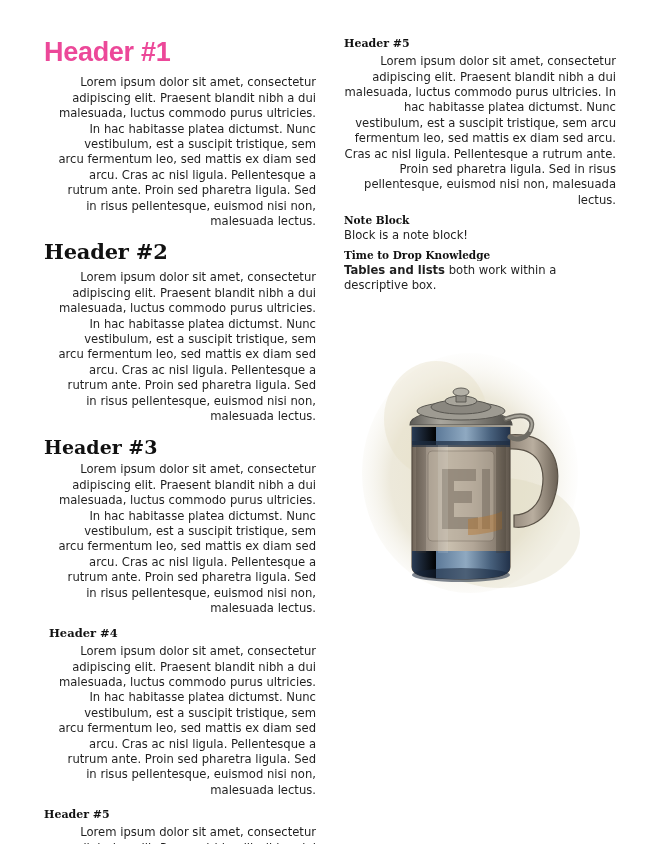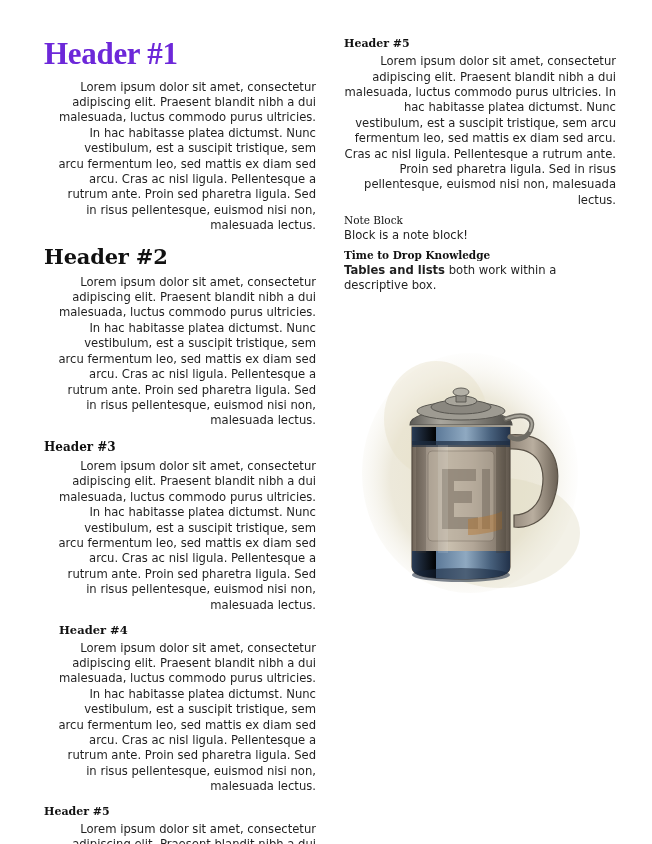--- a/index.html
+++ b/index.html
@@ -25,51 +25,51 @@
     display: flex;
     gap: 28px;
     align-items: flex-start;
   }
   .col {
     width: 272px;
     flex: 0 0 272px;
   }
   
   h1.h1 {
-    font-family: Liberation Serif, serif;
-    font-size: 31px;
+    font-family: Liberation Sans, sans-serif;
+    font-size: 27px;
     font-weight: 700;
     line-height: 1.05;
     margin: 0 0 9px 0;
     letter-spacing: -0.3px;
-    color: #6d28d9;
+    color: #ec4899;
   }
   h2.h2 {
     font-family: "DejaVu Serif", serif;
     font-size: 21px;
     font-weight: 700;
     line-height: 1.05;
     margin: 12px 0 7px 0;
     letter-spacing: -0.2px;
     color: #111111;
   }
   h3.h3 {
     font-family: "DejaVu Serif", serif;
-    font-size: 12px;
+    font-size: 19px;
     font-weight: 700;
     line-height: 1.1;
     margin: 12px 0 5px 0;
     color: #111111;
   }
   h4.h4 {
     font-family: "DejaVu Serif", serif;
     font-size: 11.5px;
     font-weight: 700;
     line-height: 1.1;
-    margin: 11px 0 4px 15px;
+    margin: 11px 0 4px 5px;
     color: #111111;
   }
   h5.h5 {
     font-family: "DejaVu Serif", serif;
     font-size: 11px;
     font-weight: 700;
     line-height: 1.1;
     margin: 11px 0 4px 0;
     color: #111111;
   }
@@ -79,21 +79,21 @@
     margin: 0 0 3px 0;
     color: #1f1f1f;
     text-align: right;
   }
   .indent {
     padding-left: 14px;
   }
   .note-title {
     font-family: "DejaVu Serif", serif;
     font-size: 10.5px;
-    font-weight: 400;
+    font-weight: 700;
     margin: 6px 0 2px 0;
     color: #111;
   }
   .note-text {
     font-size: 11.6px;
     line-height: 1.33;
     margin: 0 0 3px 0;
     color: #1f1f1f;
   }
   .drop-title {

